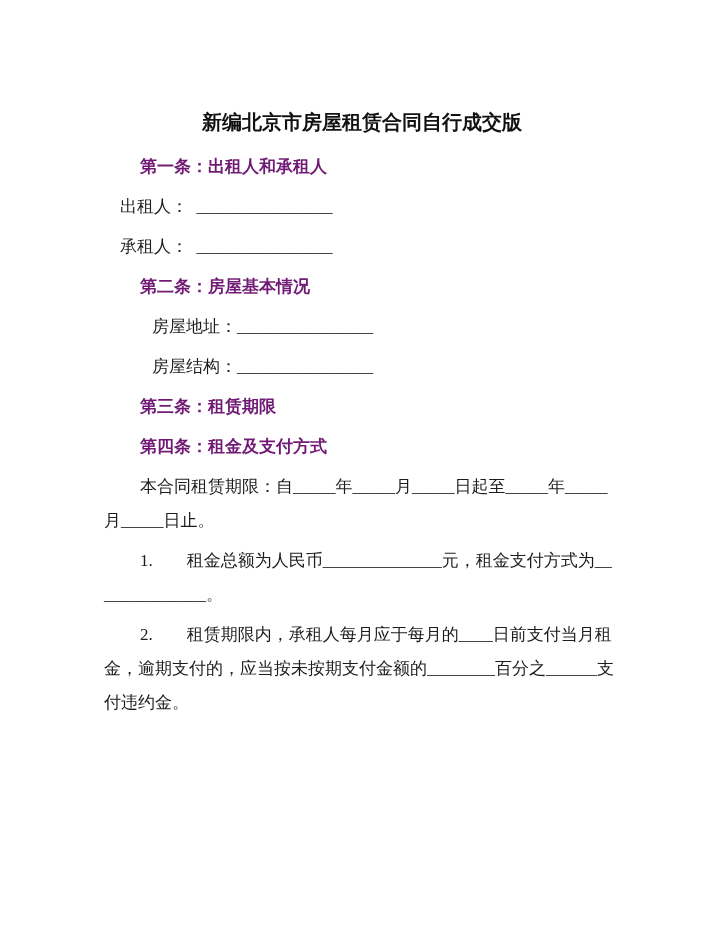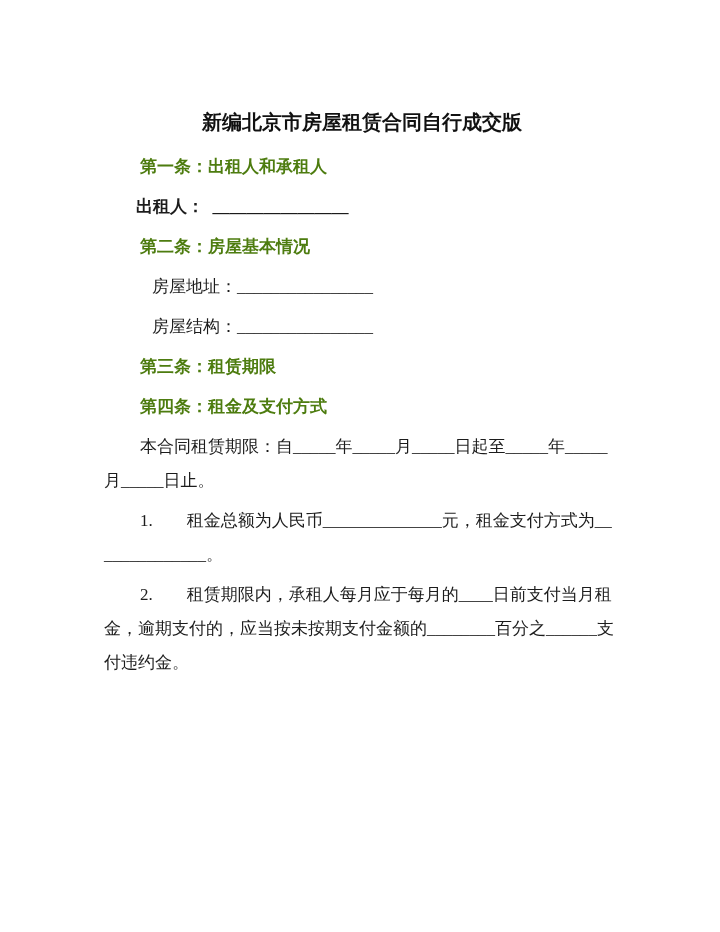--- a/index.html
+++ b/index.html
@@ -30,45 +30,46 @@
   .para {
     font-size: 17px;
     line-height: 34px;
     margin: 0 0 6px 0;
     white-space: pre-wrap;
     word-break: break-all;
   }
   .heading {
     font-weight: bold;
     margin-left: 36px;
-    color: #4d7c0f;
+    color: #701a75;
   }
   .field-bold {
-    font-weight: bold;
-    margin-left: 32px;
+    font-weight: normal;
+    margin-left: 16px;
   }
   .field {
     margin-left: 48px;
   }
   .body-indent {
     text-indent: 36px;
   }
 </style>
 </head>
 <body>
 
 <div class="page">
   <div class="content">
 
     <h1 class="doc-title">新编北京市房屋租赁合同自行成交版</h1>
 
     <p class="para heading">第一条：出租人和承租人</p>
 
     <p class="para field-bold">出租人：  ________________</p>
 
+    <p class="para field-bold">承租人：  ________________</p>
 
     <p class="para heading">第二条：房屋基本情况</p>
 
     <p class="para field">房屋地址：________________</p>
 
 
     <p class="para field">房屋结构：________________</p>
 
 
     <p class="para heading">第三条：租赁期限</p>

